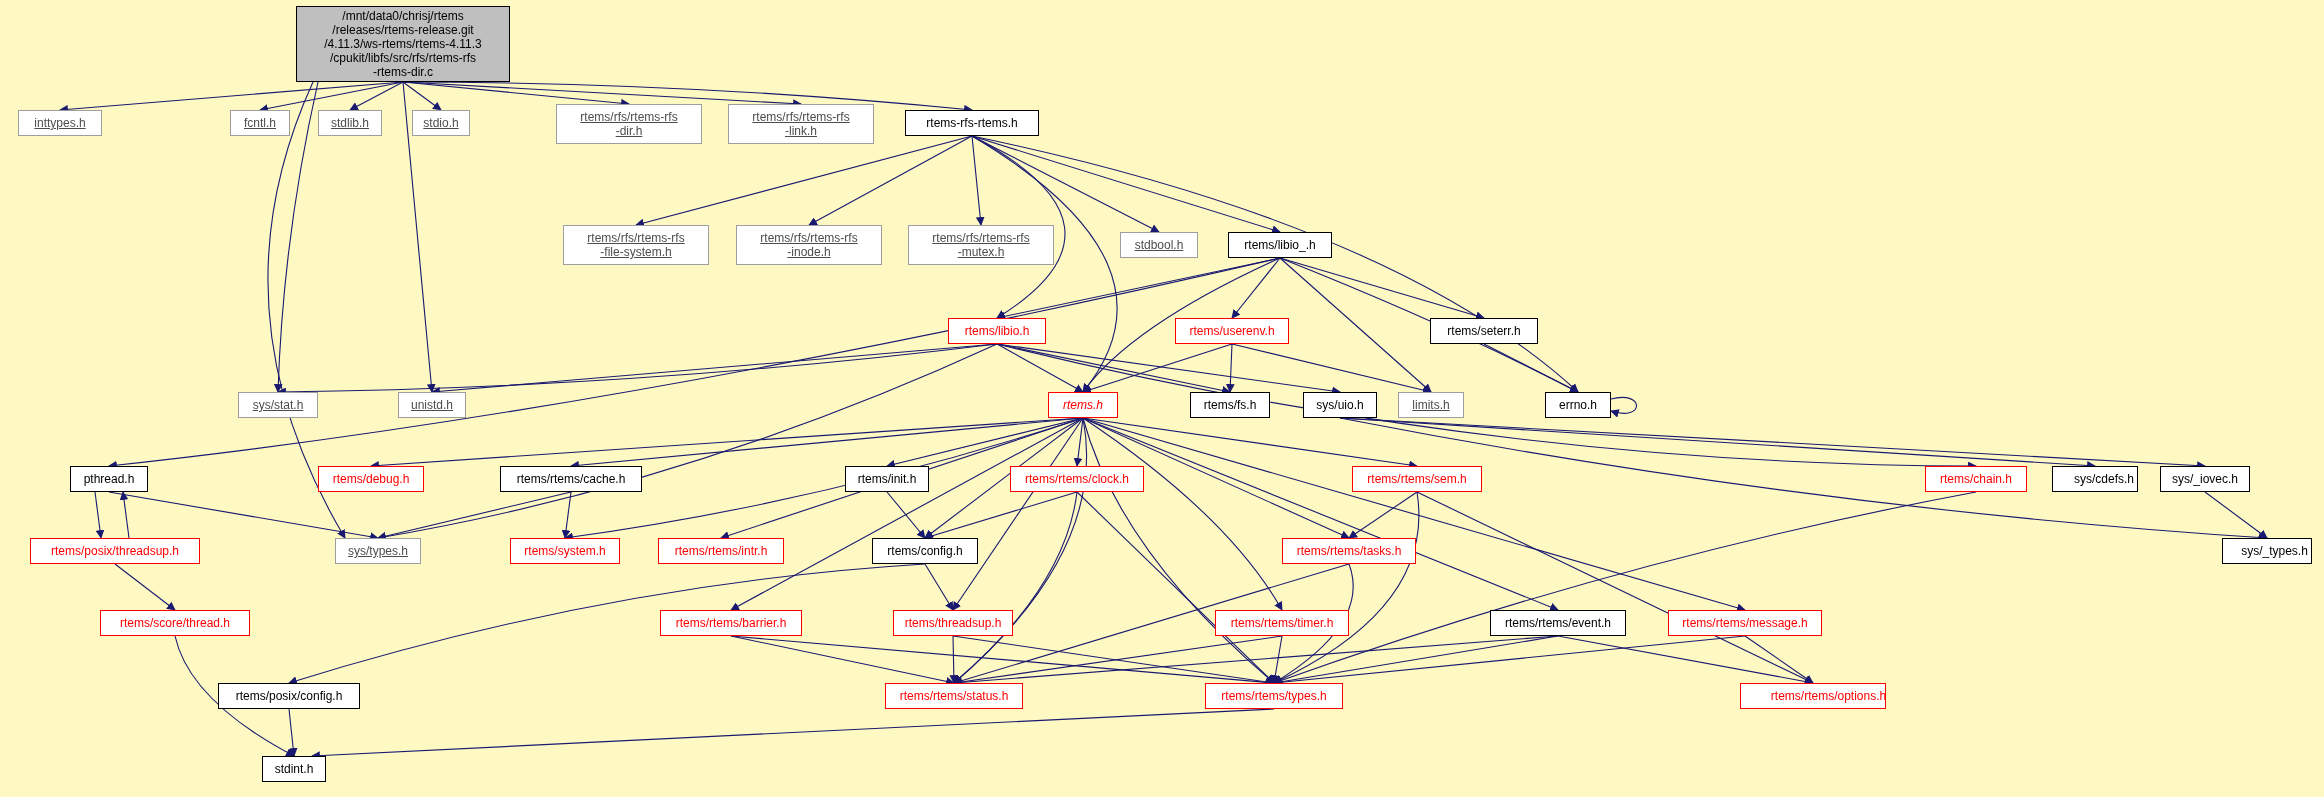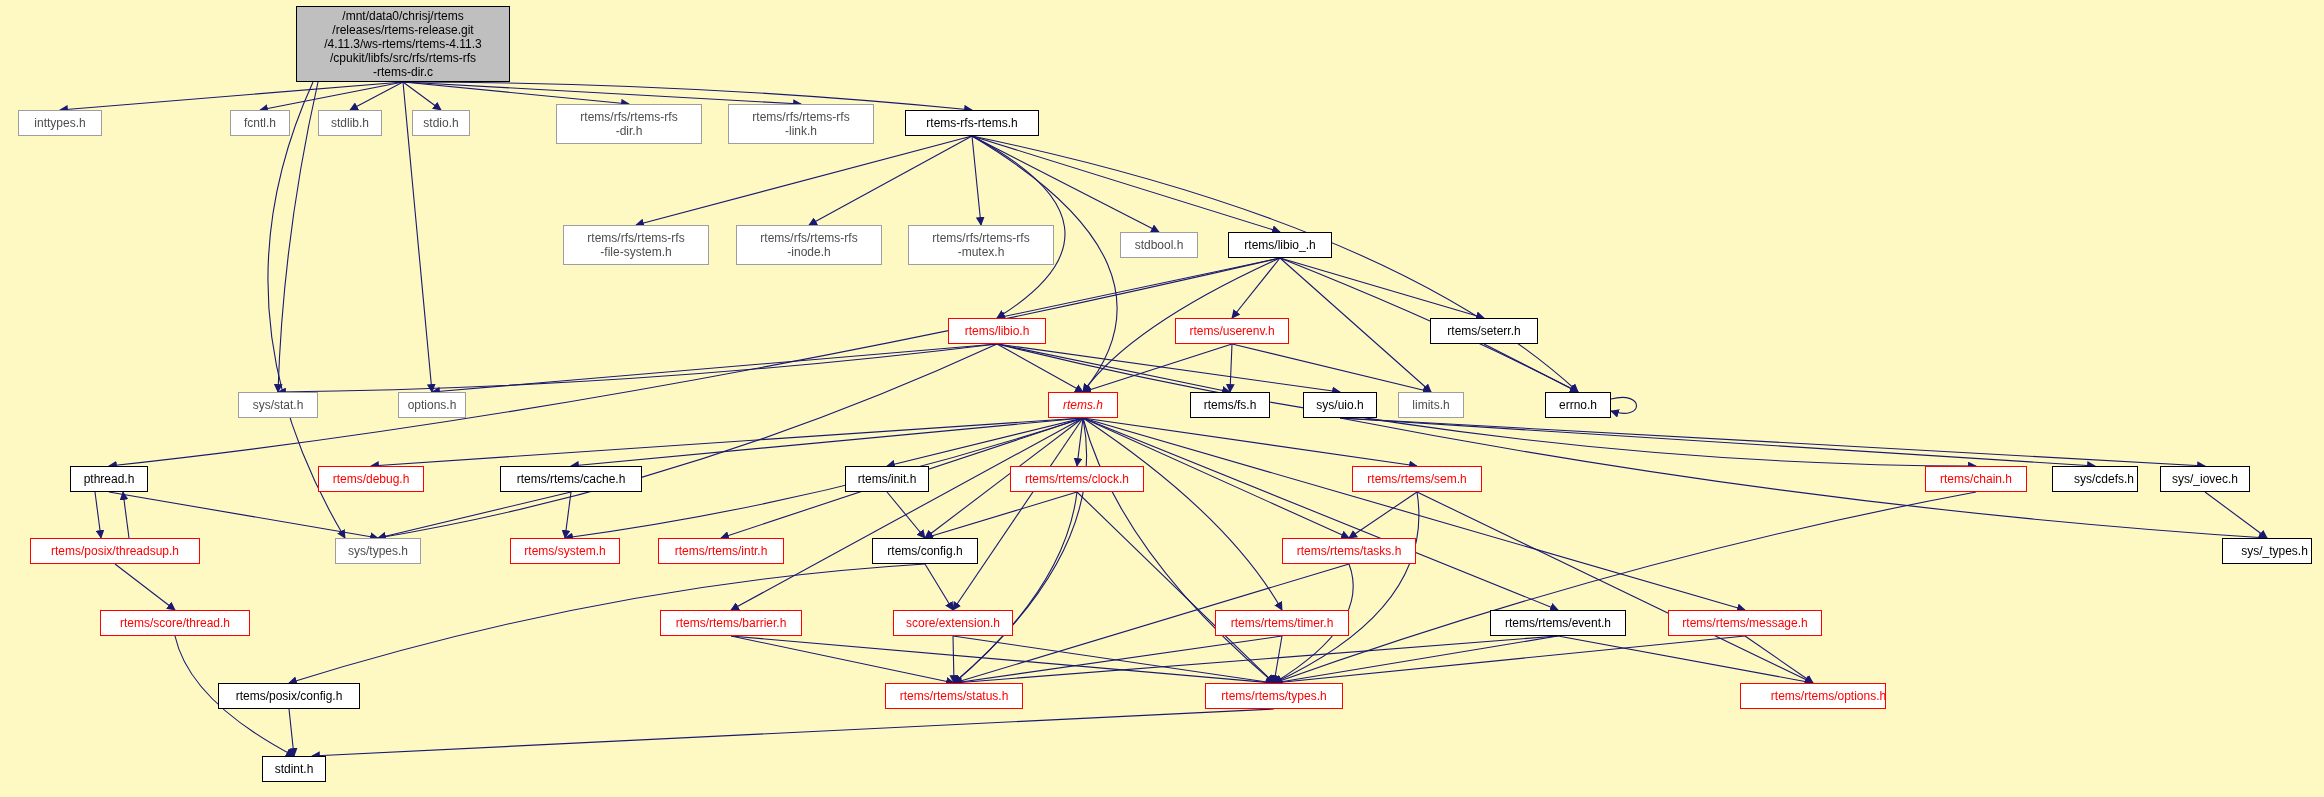--- a/index.html
+++ b/index.html
@@ -17,21 +17,21 @@
     background:#ffffff;
     display:flex;flex-direction:column;
     justify-content:center;align-items:center;
     font-size:12px;line-height:14px;
     white-space:nowrap;
     z-index:2;
     text-align:center;
   }
   .node.main{background:var(--c-fill,#BFBFBF);border:1px solid #000;color:#000;}
   .node.link{border:1px solid var(--c-border,#000);color:#000;}
-  .node.plain{border:1px solid var(--c-ext,#9e9e9e);color:#4d4d4d;}
+  .node.plain{border:1px solid var(--c-ext,#9e9e9e);color:#4d4d4d;text-decoration:underline;}
   .node.trunc{border:1px solid var(--c-trunc,#ff0000);color:var(--c-trunc,#ff0000);}
   .edge{fill:none;stroke:var(--edge-color,#191970);stroke-width:1.1px;}
 </style>
 </head>
 <body>
 
 <div id="stage">
     <svg width="2324" height="797">
       <defs>
         <marker id="arr" viewBox="0 0 10 10" refX="9" refY="5" markerWidth="8" markerHeight="8" orient="auto">
@@ -182,21 +182,21 @@
     <div class="node trunc" style="left: 1175px; top: 318px; width: 114px; height: 26px;">
       <div class="lbl">rtems/userenv.h</div>
     </div>
     <div class="node link" style="left: 1430px; top: 318px; width: 108px; height: 26px;">
       <div class="lbl">rtems/seterr.h</div>
     </div>
     <div class="node plain" style="left: 238px; top: 392px; width: 80px; height: 26px;">
       <div class="lbl">sys/stat.h</div>
     </div>
     <div class="node plain" style="left: 398px; top: 392px; width: 68px; height: 26px;">
-      <div class="lbl">options.h</div>
+      <div class="lbl">unistd.h</div>
     </div>
     <div class="node trunc" style="left: 1048px; top: 392px; width: 70px; height: 26px; font-style: italic;">
       <div class="lbl">rtems.h</div>
     </div>
     <div class="node link" style="left: 1190px; top: 392px; width: 80px; height: 26px;">
       <div class="lbl">rtems/fs.h</div>
     </div>
     <div class="node link" style="left: 1303px; top: 392px; width: 74px; height: 26px;">
       <div class="lbl">sys/uio.h</div>
     </div>
@@ -254,21 +254,21 @@
     <div class="node link" style="left: 2222px; top: 538px; width: 90px; height: 26px; padding-left: 15px;">
       <div class="lbl">sys/_types.h</div>
     </div>
     <div class="node trunc" style="left: 100px; top: 610px; width: 150px; height: 26px;">
       <div class="lbl">rtems/score/thread.h</div>
     </div>
     <div class="node trunc" style="left: 660px; top: 610px; width: 142px; height: 26px;">
       <div class="lbl">rtems/rtems/barrier.h</div>
     </div>
     <div class="node trunc" style="left: 893px; top: 610px; width: 120px; height: 26px;">
-      <div class="lbl">score/extension.h</div>
+      <div class="lbl">rtems/threadsup.h</div>
     </div>
     <div class="node trunc" style="left: 1215px; top: 610px; width: 134px; height: 26px;">
       <div class="lbl">rtems/rtems/timer.h</div>
     </div>
     <div class="node link" style="left: 1490px; top: 610px; width: 136px; height: 26px;">
       <div class="lbl">rtems/rtems/event.h</div>
     </div>
     <div class="node trunc" style="left: 1668px; top: 610px; width: 154px; height: 26px;">
       <div class="lbl">rtems/rtems/message.h</div>
     </div>

